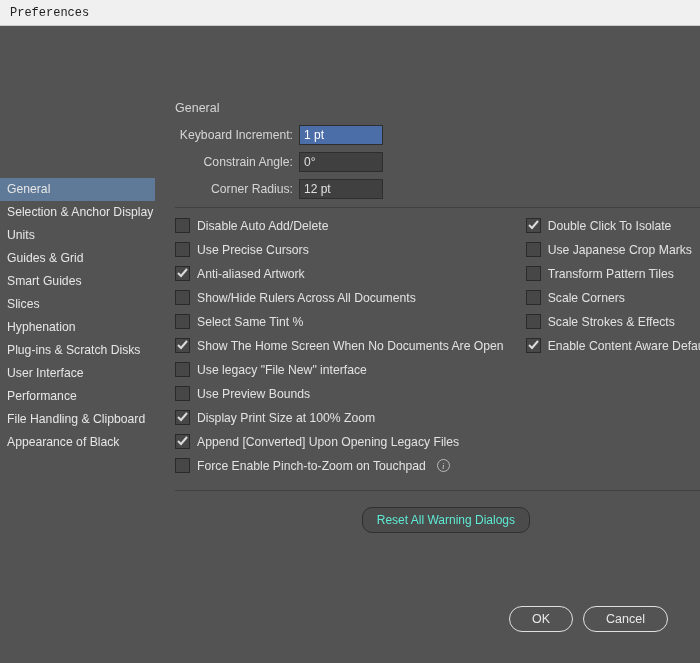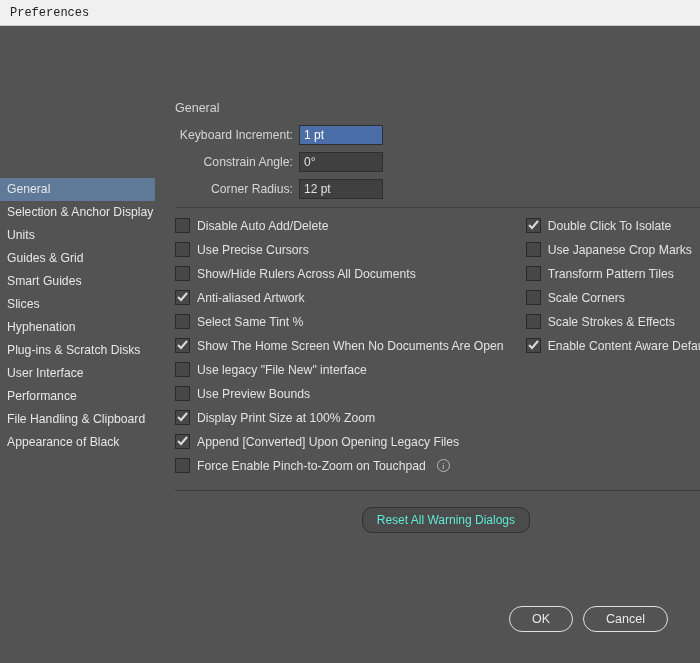--- a/index.html
+++ b/index.html
@@ -203,30 +203,30 @@
       <div class="col" id="colLeft">
           <div class="check-row">
             <span class="checkbox"></span>
             <span>Disable Auto Add/Delete</span>
           </div>
           <div class="check-row">
             <span class="checkbox"></span>
             <span>Use Precise Cursors</span>
           </div>
           <div class="check-row">
+            <span class="checkbox checked">
+              <svg width="11" height="11" viewBox="0 0 11 11">
+                <path d="M1 5 L4 8 L10 1" stroke="#dcdcdc" stroke-width="2" fill="none"></path>
+              </svg>
+            </span>
+            <span>Anti-aliased Artwork</span>
+          </div>
+          <div class="check-row">
             <span class="checkbox"></span>
             <span>Show/Hide Rulers Across All Documents</span>
-          </div>
-          <div class="check-row">
-            <span class="checkbox checked">
-              <svg width="11" height="11" viewBox="0 0 11 11">
-                <path d="M1 5 L4 8 L10 1" stroke="#dcdcdc" stroke-width="2" fill="none"></path>
-              </svg>
-            </span>
-            <span>Anti-aliased Artwork</span>
           </div>
           <div class="check-row">
             <span class="checkbox"></span>
             <span>Select Same Tint %</span>
           </div>
           <div class="check-row">
             <span class="checkbox checked">
               <svg width="11" height="11" viewBox="0 0 11 11">
                 <path d="M1 5 L4 8 L10 1" stroke="#dcdcdc" stroke-width="2" fill="none"></path>
               </svg>

